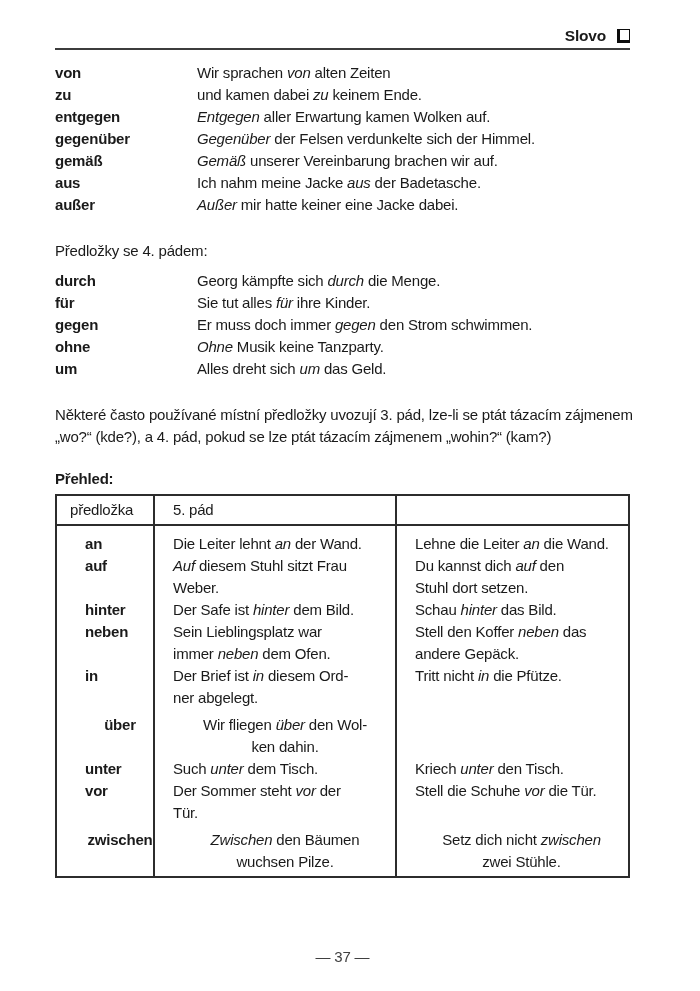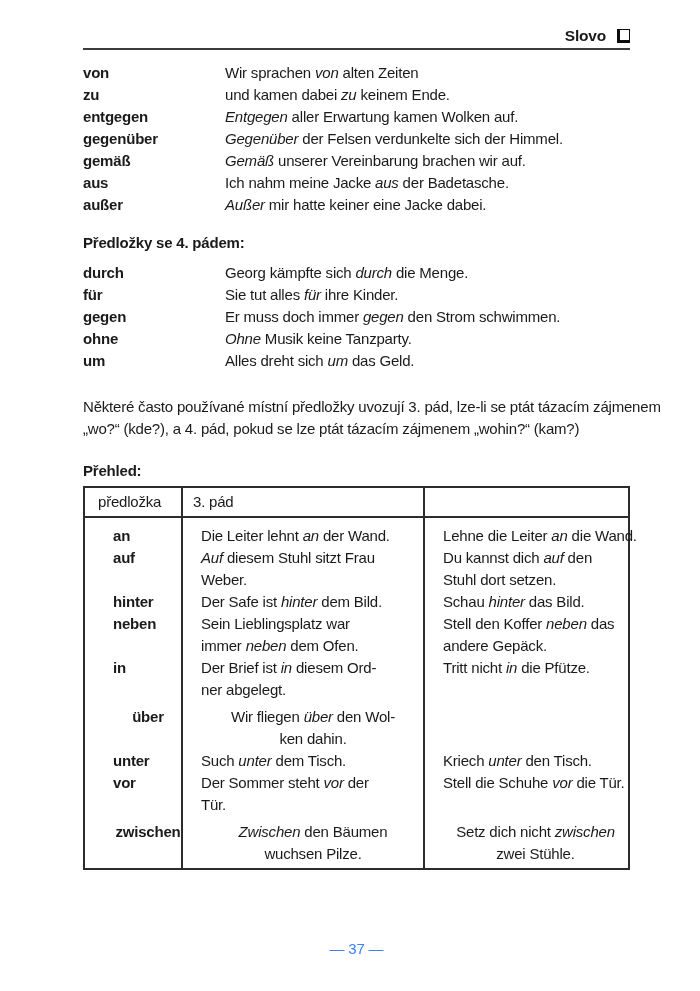--- a/index.html
+++ b/index.html
@@ -1,59 +1,59 @@
 <!DOCTYPE html>
 <html><head>
 <meta charset="utf-8">
 <style>
   html,body{margin:0;padding:0;}
   body{
     width:700px;height:991px;background:#ffffff;overflow:hidden;
     font-family:"Liberation Sans", sans-serif;
     color:#1a1a1a;font-size:15px;letter-spacing:-0.2px;
   }
-  .page{width:684px;height:991px;box-sizing:border-box;padding:0 54px 0 83px;background:#fff;}
+  .page{width:684px;height:991px;box-sizing:border-box;padding:0 54px 0 55px;background:#fff;}
   
   .header{padding-top:27px;}
   .header-row{display:flex;justify-content:flex-end;align-items:center;gap:11px;height:18px;}
   .header-title{font-weight:bold;font-size:15.5px;}
   .corner-square{display:inline-block;width:9px;height:10px;box-sizing:content-box;
     border:1.6px solid #0c0c0c;border-left-width:3.2px;border-bottom-width:3.2px;margin-top:-1px;}
   .rule{border-bottom:2px solid #3c3c3c;margin-top:3px;}
   
   .def-list{margin-top:12px;}
   .def-list.list2{margin-top:8px;}
   .def-row{display:flex;line-height:22px;}
   .def-term{width:142px;flex:0 0 142px;font-weight:bold;white-space:nowrap;}
   .def-ex{flex:1;white-space:nowrap;}
   
-  .subheading{margin-top:16px;line-height:22px;font-weight:bold;}
+  .subheading{margin-top:24px;line-height:22px;}
   .subheading.bold{font-weight:bold;margin-top:20px;}
   
   .note{margin:24px 0 0 0;line-height:22px;white-space:nowrap;}
   
   .gtable{margin-top:4px;border:2px solid #2c2c2c;position:relative;}
   .vline{position:absolute;top:0;bottom:0;width:2px;background:#2c2c2c;}
   .vline.v1{left:96px;}
   .vline.v2{left:338px;}
   .t-header{display:grid;grid-template-columns:98px 242px 1fr;border-bottom:2px solid #2c2c2c;
-    padding:5px 0 6px 0;line-height:17px;}
+    padding:5px 0 6px 0;line-height:17px;gap:8px;}
   .th{white-space:nowrap;}
   .th.c1{padding-left:13px;}
   .th.c2{padding-left:10px;}
   .th.c3{padding-left:10px;}
   .t-body{padding:7px 0 3px 0;}
   .t-row{display:grid;grid-template-columns:98px 242px 1fr;line-height:22px;}
   .t-row.gap-before{margin-top:5px;text-align:center;}
   .td{white-space:nowrap;}
   .td.c1{padding-left:28px;font-weight:bold;}
   .td.c2{padding-left:18px;}
   .td.c3{padding-left:18px;}
   
-  .footer{margin-top:68px;text-align:center;color:#3b82f6;line-height:22px;}
+  .footer{margin-top:68px;text-align:center;color:#404040;line-height:22px;}
   i{font-style:italic;}
 </style>
 </head>
 <body>
 
 <div class="page">
 
   <div class="header">
     <div class="header-row">
       <span class="header-title">Slovo</span>
@@ -132,21 +132,21 @@
 
   <p class="note">Některé často používané místní předložky uvozují 3. pád, lze-li se ptát tázacím zájmenem<br>„wo?“ (kde?), a 4. pád, pokud se lze ptát tázacím zájmenem „wohin?“ (kam?)</p>
 
   <div class="subheading bold">Přehled:</div>
 
   <div class="gtable">
     <div class="vline v1"></div>
     <div class="vline v2"></div>
     <div class="t-header">
       <div class="th c1">předložka</div>
-      <div class="th c3">3. pád</div>
+      <div class="th c3">5. pád</div>
     </div>
     <div class="t-body">
 
         <div class="t-row">
           <div class="td c1">an</div>
           <div class="td c2">Die Leiter lehnt <i>an</i> der Wand.</div>
           <div class="td c3">Lehne die Leiter <i>an</i> die Wand.</div>
         </div>
 
         <div class="t-row">

